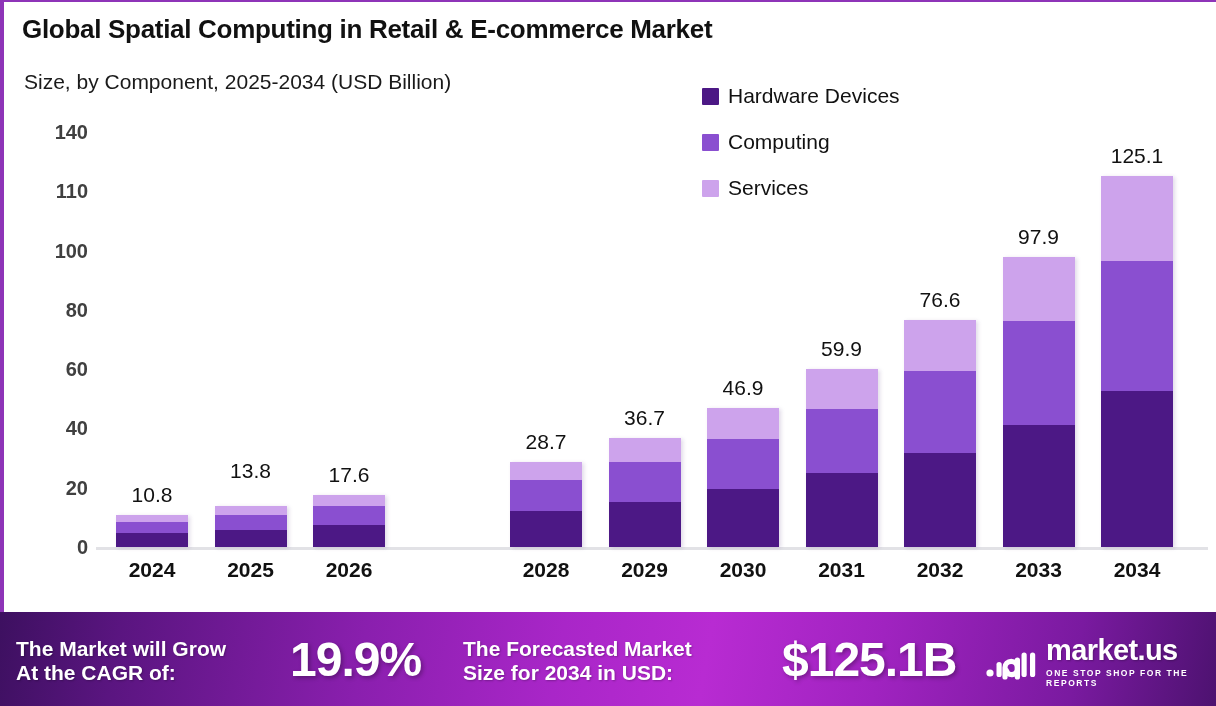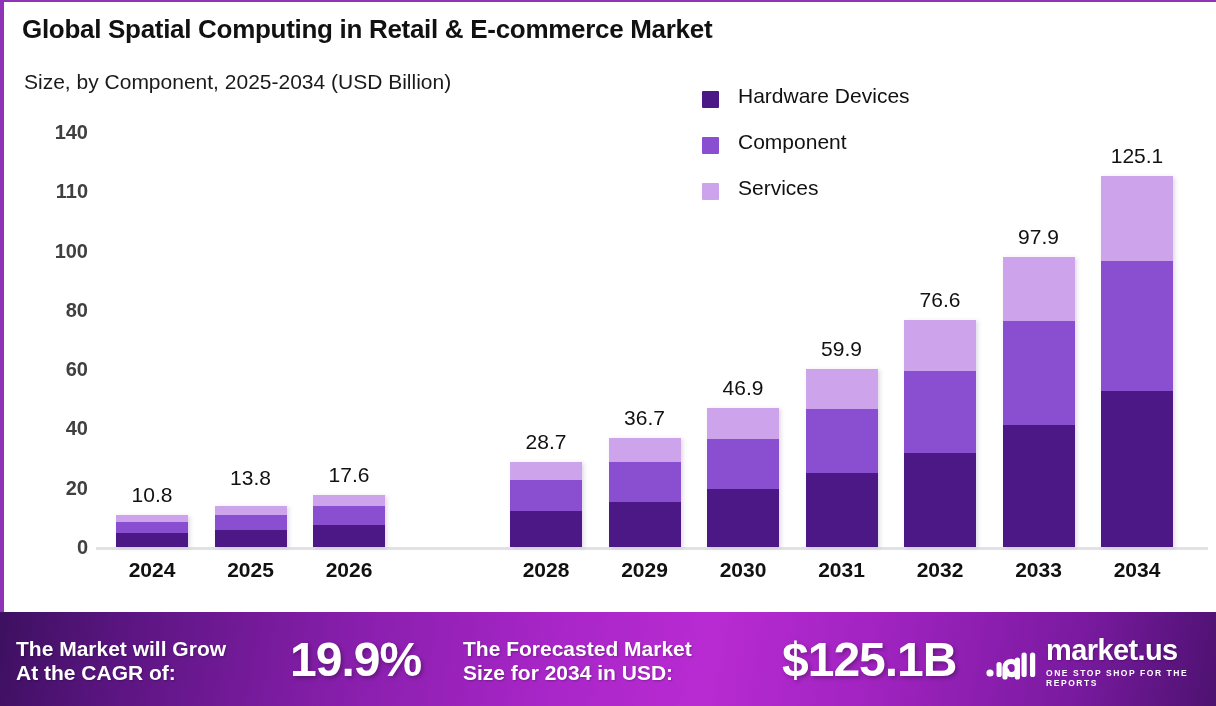--- a/index.html
+++ b/index.html
@@ -39,22 +39,22 @@
   
   #legend {
     position: absolute;
     left: 666px; top: 82px;
     display: flex;
     flex-direction: column;
     gap: 22px;
   }
   .legend-item {
     display: flex;
-    align-items: flex-end;
-    gap: 19px;
+    align-items: center;
+    gap: 9px;
     padding-left: 32px;
   }
   .legend-swatch {
     width: 17px; height: 17px;
     flex: 0 0 auto;
     border-radius: 1px;
   }
   .legend-label {
     font-size: 21px;
     color: #111111;
@@ -180,21 +180,21 @@
   <div id="chart-title">Global Spatial Computing in Retail &amp; E-commerce Market</div>
   <div id="chart-subtitle">Size, by Component, 2025-2034 (USD Billion)</div>
 
   <div id="legend">
       <div class="legend-item">
         <span class="legend-swatch" style="background: rgb(76, 24, 133);"></span>
         <span class="legend-label">Hardware Devices</span>
       </div>
       <div class="legend-item">
         <span class="legend-swatch" style="background: rgb(138, 79, 208);"></span>
-        <span class="legend-label">Component</span>
+        <span class="legend-label">Computing</span>
       </div>
       <div class="legend-item">
         <span class="legend-swatch" style="background: rgb(205, 163, 236);"></span>
         <span class="legend-label">Services</span>
       </div>
     </div>
 
   <div id="plot">
     <div id="y-axis">
         <div class="y-tick" style="top: 545px;">0</div>
@@ -216,21 +216,21 @@
           </div>
           <div class="bar-value" style="bottom: 40.0143px;">10.8</div>
           <div class="x-tick">2024</div>
         </div>
         <div class="bar-group" style="left: 110.5px; height: 545px;">
           <div class="bar-stack" style="height: 40.9071px;">
             <div class="seg" style="height: 8.89286px; background: rgb(205, 163, 236);"></div>
             <div class="seg" style="height: 14.8214px; background: rgb(138, 79, 208);"></div>
             <div class="seg" style="height: 17.1929px; background: rgb(76, 24, 133);"></div>
           </div>
-          <div class="bar-value" style="bottom: 57px;">13.8</div>
+          <div class="bar-value" style="bottom: 64px;">13.8</div>
           <div class="x-tick">2025</div>
         </div>
         <div class="bar-group" style="left: 209px; height: 545px;">
           <div class="bar-stack" style="height: 52.1714px;">
             <div class="seg" style="height: 11.2643px; background: rgb(205, 163, 236);"></div>
             <div class="seg" style="height: 18.9714px; background: rgb(138, 79, 208);"></div>
             <div class="seg" style="height: 21.9357px; background: rgb(76, 24, 133);"></div>
           </div>
           <div class="bar-value" style="bottom: 60.1714px;">17.6</div>
           <div class="x-tick">2026</div>

